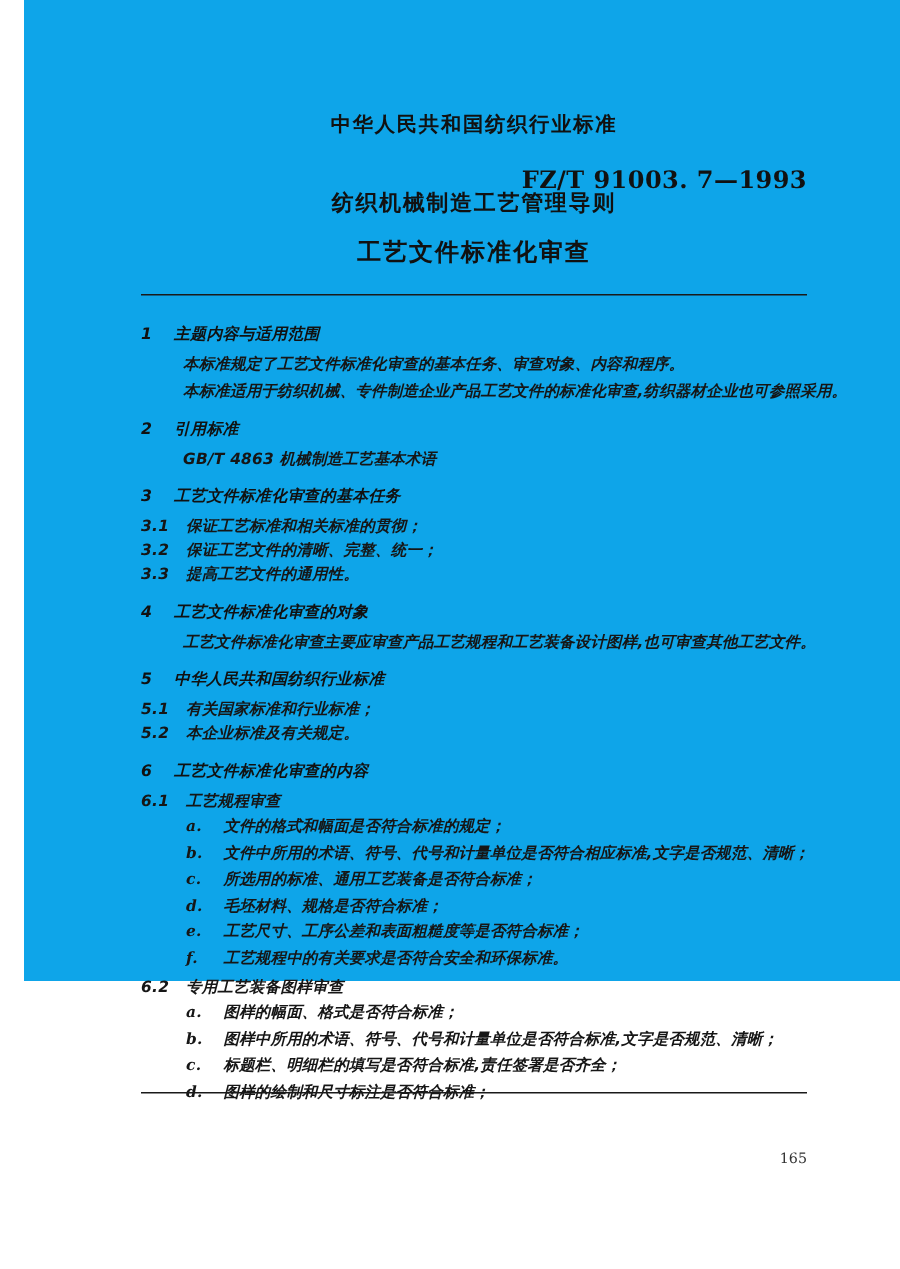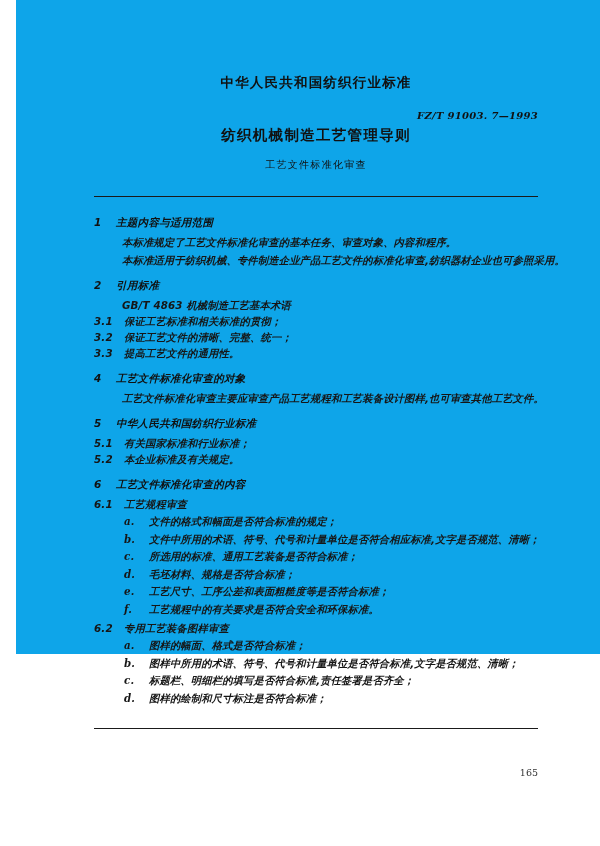--- a/index.html
+++ b/index.html
@@ -38,42 +38,41 @@
     font-size: 13.5px;
     font-weight: bold;
     letter-spacing: 1.2px;
     color: #111;
   }
 
   .std-number {
     position: absolute;
     right: 0;
     top: 36px;
-    font-size: 10px;
+    font-size: 16px;
     font-weight: bold;
     letter-spacing: 0.3px;
     color: #111;
     font-family: "DejaVu Serif", "Liberation Serif", serif;
     white-space: nowrap;
-    font-style: italic;
   }
 
   .doc-title {
     text-align: center;
     font-size: 14.5px;
     font-weight: bold;
     letter-spacing: 1.3px;
     color: #111;
     margin-top: 34px;
   }
 
   .doc-subtitle {
     text-align: center;
-    font-size: 10px;
-    font-weight: normal;
+    font-size: 16px;
+    font-weight: bold;
     letter-spacing: 1.3px;
     color: #111;
     margin-top: 13px;
   }
 
   .rule-top {
     position: absolute;
     left: 78px;
     top: 196px;
     width: 444px;
@@ -206,20 +205,23 @@
       <span class="num">1</span><span>主题内容与适用范围</span>
     </div>
     <div class="para">本标准规定了工艺文件标准化审查的基本任务、审查对象、内容和程序。</div>
     <div class="para">本标准适用于纺织机械、专件制造企业产品工艺文件的标准化审查,纺织器材企业也可参照采用。</div>
 
     <div class="clause">
       <span class="num">2</span><span>引用标准</span>
     </div>
     <div class="para">GB/T 4863   机械制造工艺基本术语</div>
 
+    <div class="clause">
+      <span class="num">3</span><span>工艺文件标准化审查的基本任务</span>
+    </div>
     <div class="subclause">
       <span class="num">3.1</span><span>保证工艺标准和相关标准的贯彻；</span>
     </div>
     <div class="subclause">
       <span class="num">3.2</span><span>保证工艺文件的清晰、完整、统一；</span>
     </div>
     <div class="subclause">
       <span class="num">3.3</span><span>提高工艺文件的通用性。</span>
     </div>
 

